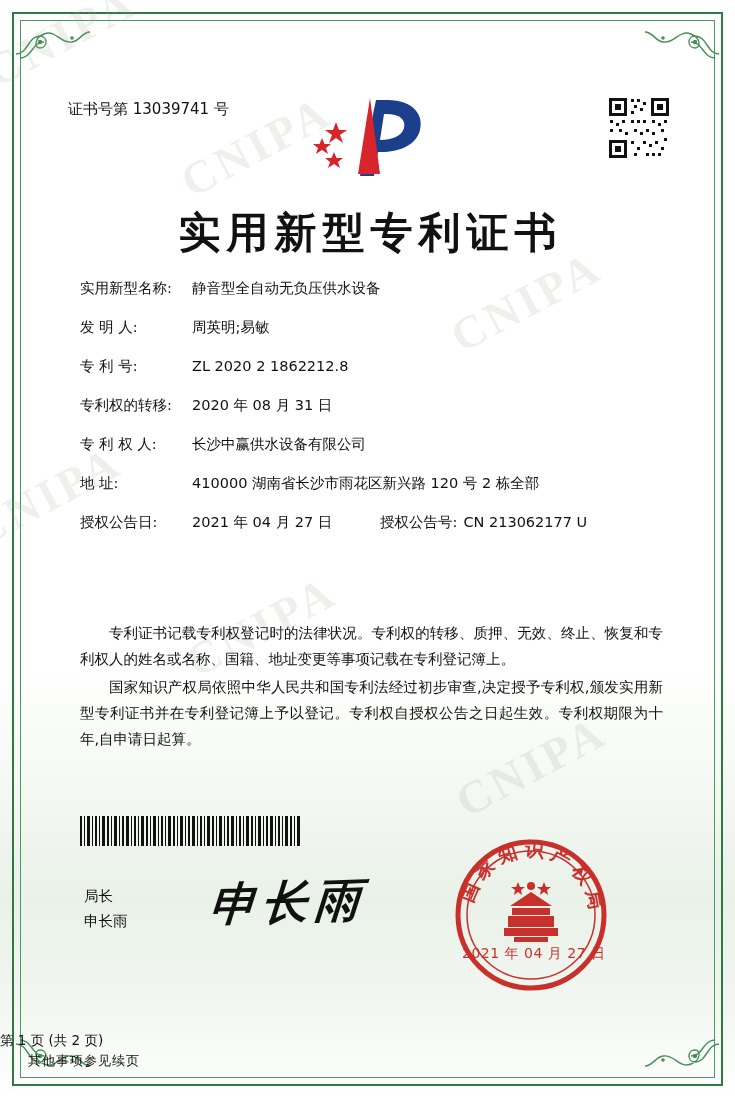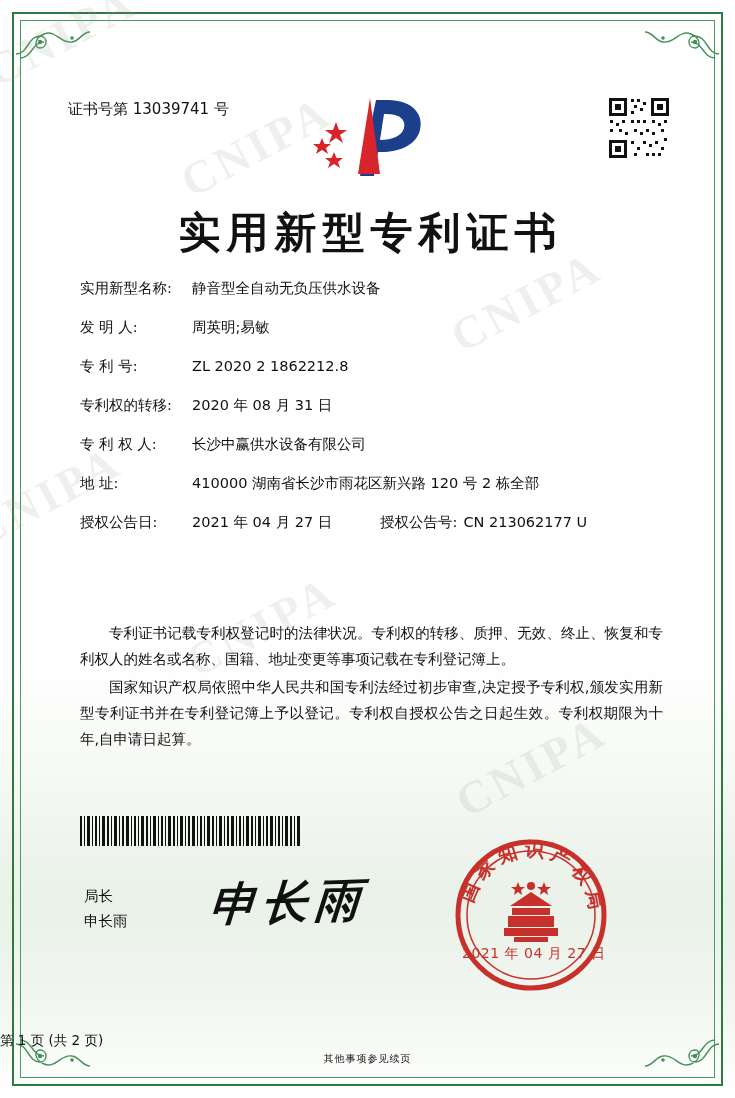--- a/index.html
+++ b/index.html
@@ -222,24 +222,24 @@
     left: 0; right: 0;
     top: 1032px;
     text-align: left;
     font-size: 13.5px;
     color: #111;
   }
   .footer-note {
     position: absolute;
     left: 0; right: 0;
     top: 1052px;
-    text-align: center;
-    font-size: 10px;
+    font-size: 13px;
     color: #111;
     letter-spacing: 1px;
+    padding-left: 28px;
   }
 </style>
 </head>
 <body>
 
 <div class="page">
 
   <div class="frame-outer"></div>
   <div class="frame-inner"></div>
 

